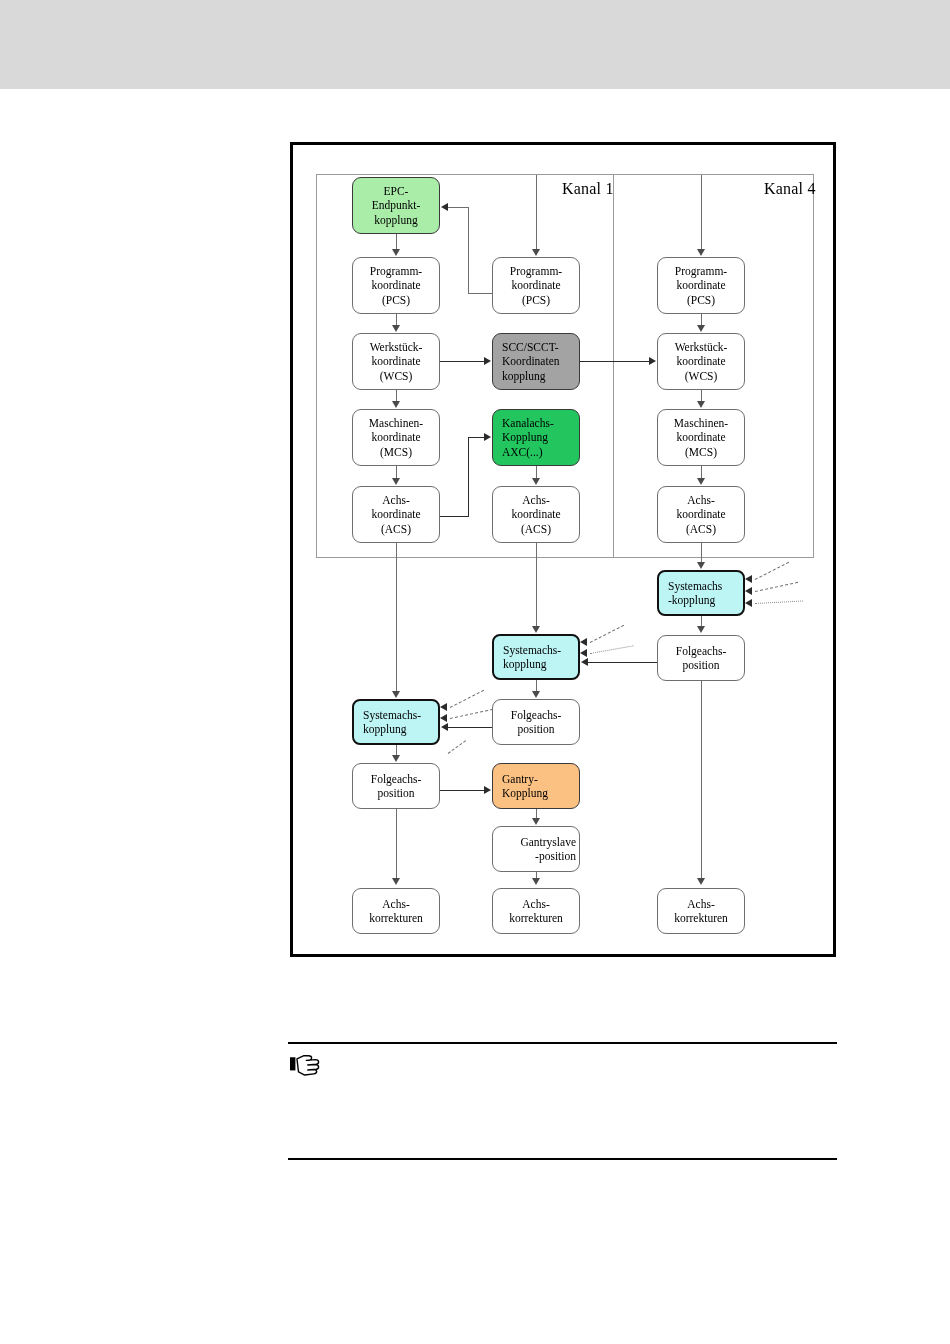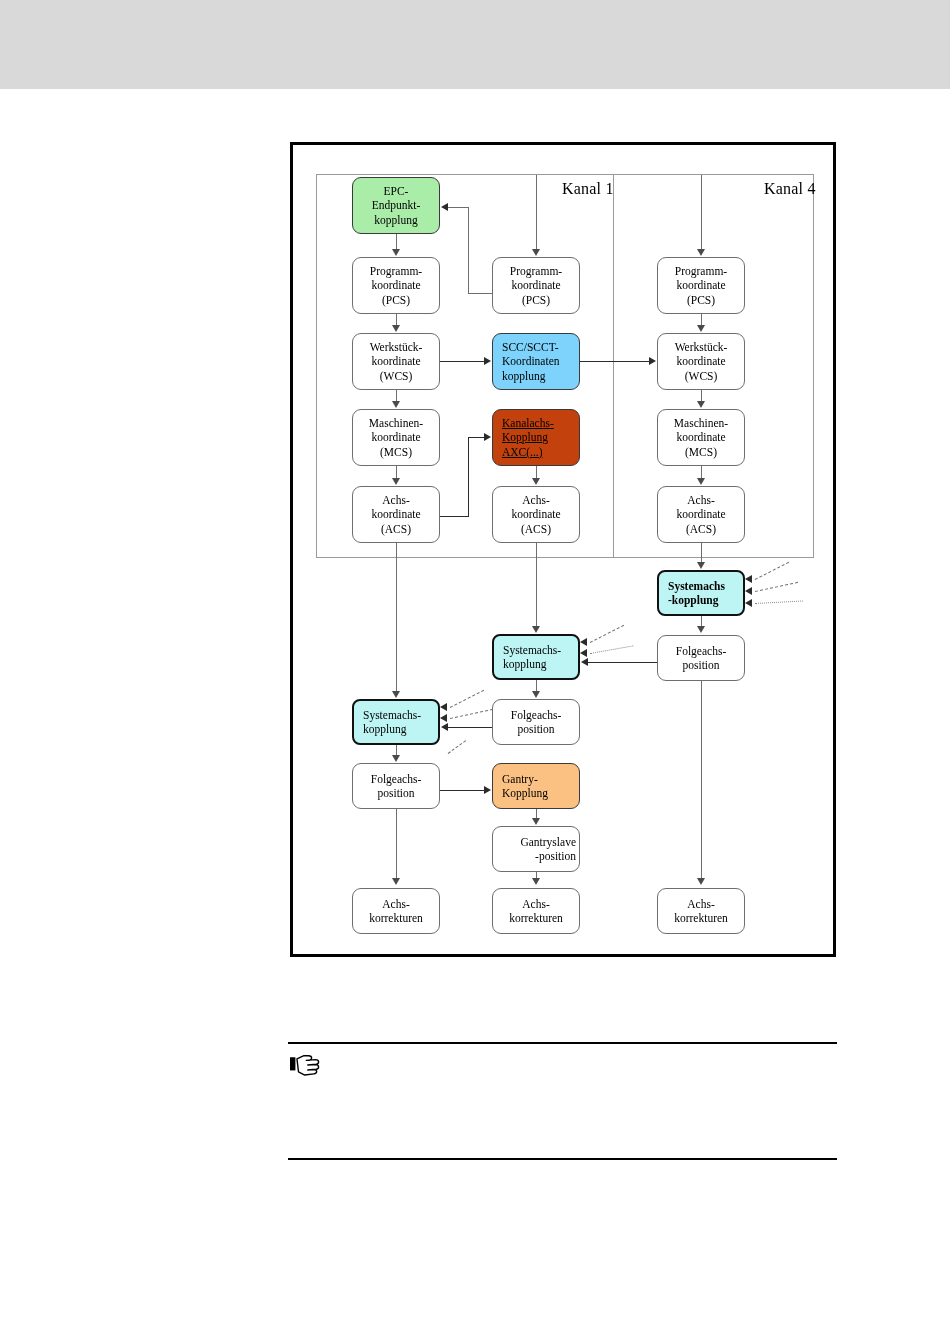--- a/index.html
+++ b/index.html
@@ -31,22 +31,22 @@
 
   .node{
     position:absolute;box-sizing:border-box;
     border:1px solid #6e6e6e;border-radius:9px;background:#fff;
     display:flex;flex-direction:column;align-items:center;justify-content:center;
     font-size:11.5px;line-height:14.2px;text-align:center;
     padding:2px 3px;
   }
   .node span{display:block;white-space:nowrap;}
   .node.green{background:#a9eda9;border-color:#3a3a3a;}
-  .node.pink{background:#7dd3fc;border-color:#3a3a3a;text-align:right;}
-  .node.purple{background:#c2410c;border-color:#3a3a3a;text-decoration:underline;}
+  .node.pink{background:#a3a3a3;border-color:#3a3a3a;text-align:right;}
+  .node.purple{background:#22c55e;border-color:#3a3a3a;}
   .node.cyan{background:#bdf4f4;border:2px solid #111;border-radius:8px;}
   .node.orange{background:#fbc183;border-color:#3a3a3a;}
   .node.textleft{align-items:flex-start;padding-left:9px;}
 
   
   .vline{position:absolute;width:0;border-left:1.4px solid #6e6e6e;}
   .hline{position:absolute;height:0;border-top:1.4px solid #6e6e6e;}
   .vline.dark,.hline.dark{border-color:#2b2b2b;}
 
   .arrow-down{
@@ -164,21 +164,21 @@
     <span>koordinate</span>
     <span>(MCS)</span>
   </div>
 
   <div class="node" style="left:364px;top:341px;width:88px;height:57px;">
     <span>Achs-</span>
     <span>koordinate</span>
     <span>(ACS)</span>
   </div>
 
-  <div class="node cyan textleft" style="left:364px;top:425px;width:88px;height:46px;font-weight:bold;">
+  <div class="node cyan textleft" style="left:364px;top:425px;width:88px;height:46px;">
     <span>Systemachs</span>
     <span>-kopplung</span>
   </div>
 
   <div class="node" style="left:364px;top:490px;width:88px;height:46px;">
     <span>Folgeachs-</span>
     <span>position</span>
   </div>
 
   <div class="node cyan textleft" style="left:199px;top:489px;width:88px;height:46px;">

